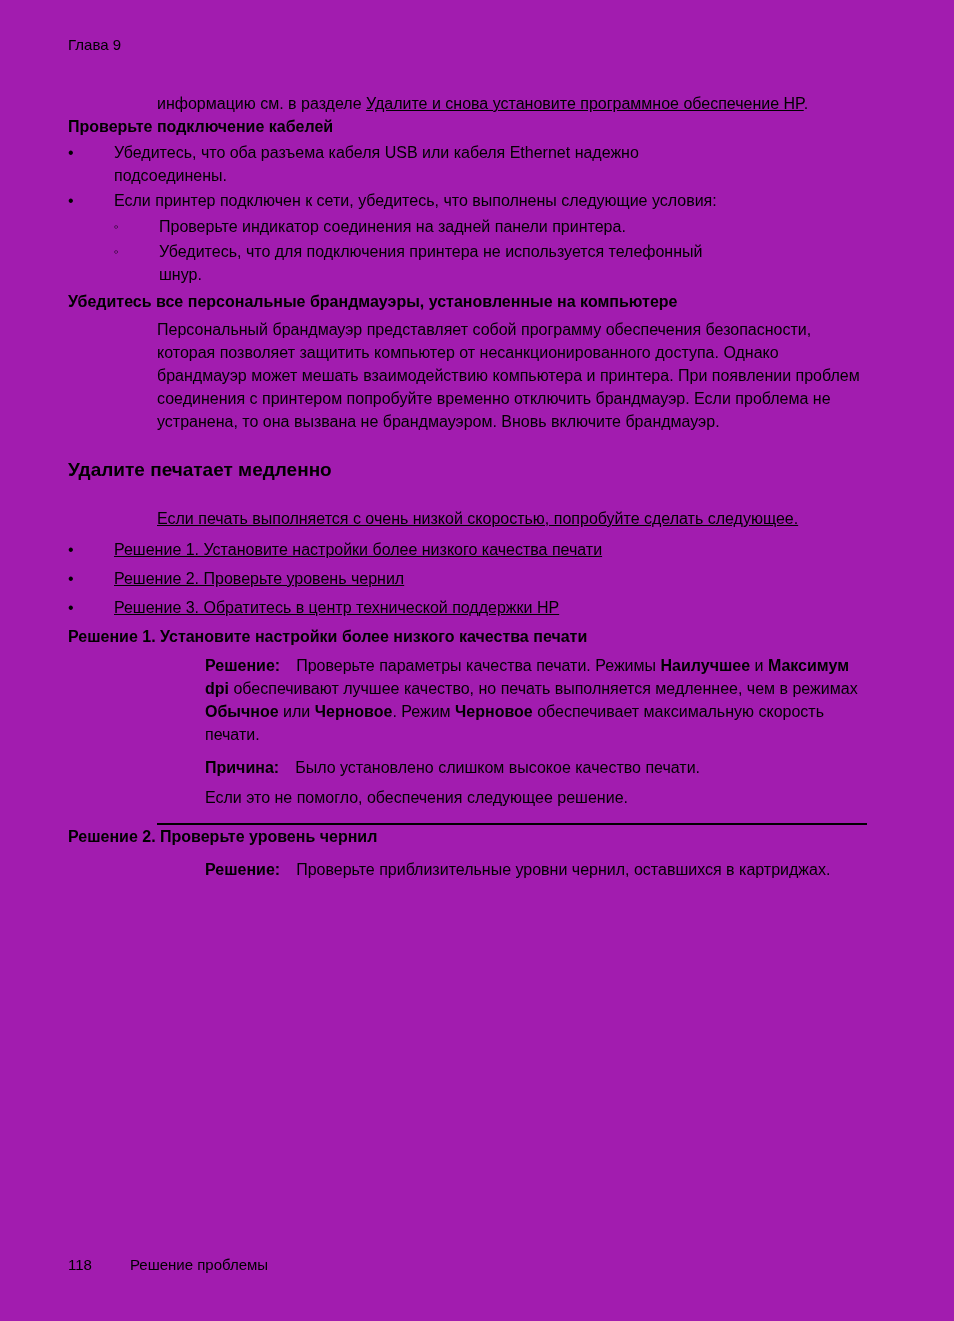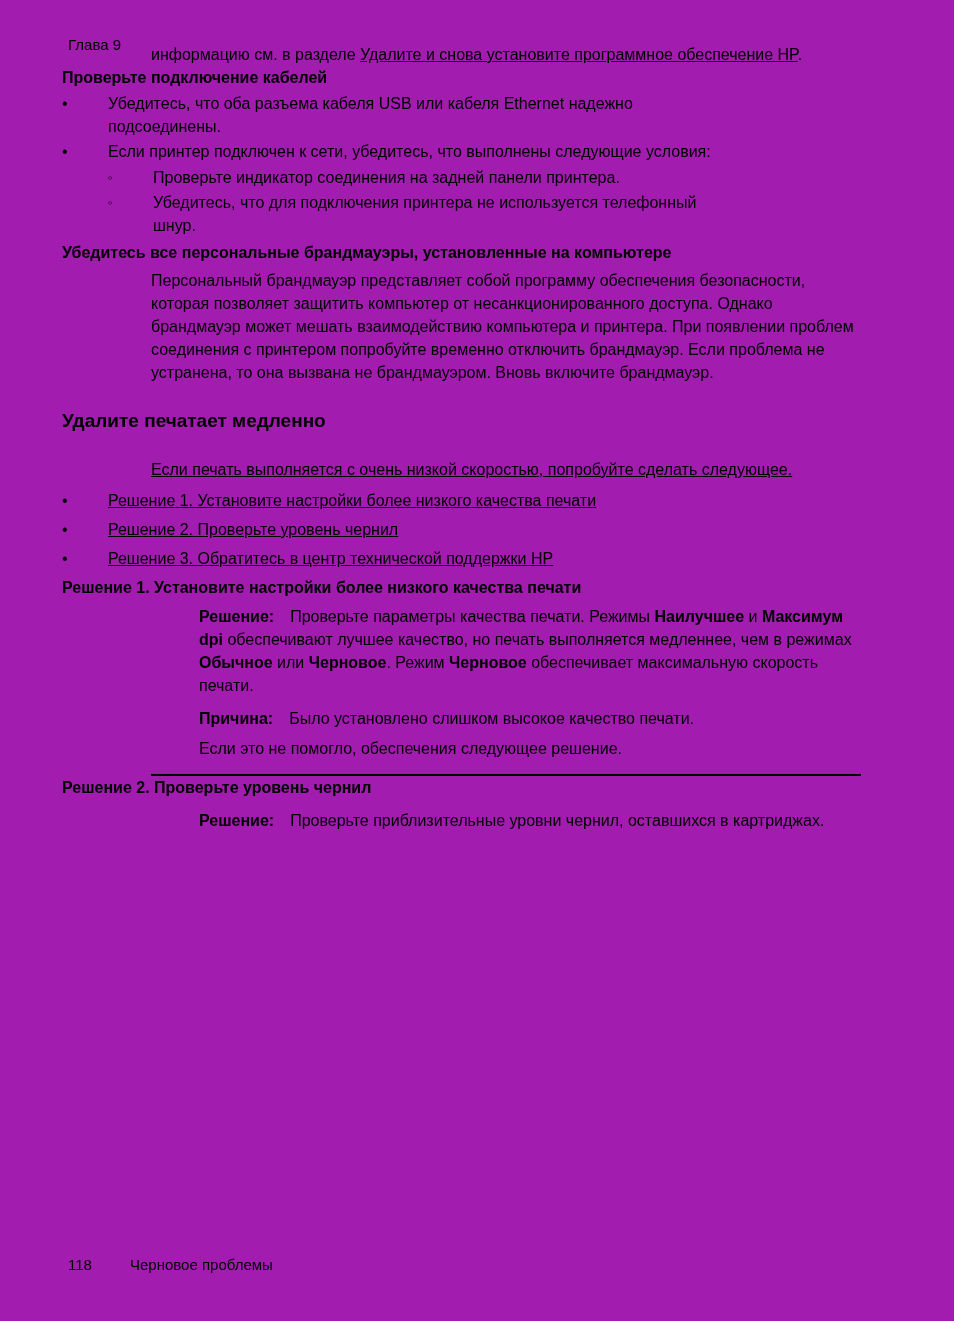--- a/index.html
+++ b/index.html
@@ -16,23 +16,23 @@
   .chapter {
     position: absolute;
     top: 36px;
     left: 68px;
     font-size: 15px;
     line-height: 18px;
   }
   .content {
     position: absolute;
     top: 0;
-    left: 62px;
+    left: 68px;
     width: 820px;
-    padding-top: 43px;
+    padding-top: 92px;
   }
   .indent { margin-left: 89px; }      
   .indent2 { margin-left: 137px; }    
   .body { width: 705px; line-height: 23px; }
   .body2 { width: 660px; line-height: 23px; }
   p { margin: 0; }
   .b { font-weight: bold; }
   .u { text-decoration: underline; }
   h2.section-heading {
     margin: 24px 0 0 0;
@@ -146,16 +146,16 @@
     <p class="body2 indent2 p-hint">Если это не помогло, обеспечения следующее решение.</p>
 
     <hr class="rule">
 
     <h3 class="sub-heading indent mt-sol2">Решение 2. Проверьте уровень чернил</h3>
     <p class="body2 indent2 p-sol2body"><span class="label">Решение:</span><span>Проверьте приблизительные уровни чернил, оставшихся в картриджах.</span></p>
 
   </div>
 
   <div class="footer">
-    <span class="pagenum">118</span><span>Черновое проблемы</span>
+    <span class="pagenum">118</span><span>Решение проблемы</span>
   </div>
 
 </div>
 
 </body></html>

